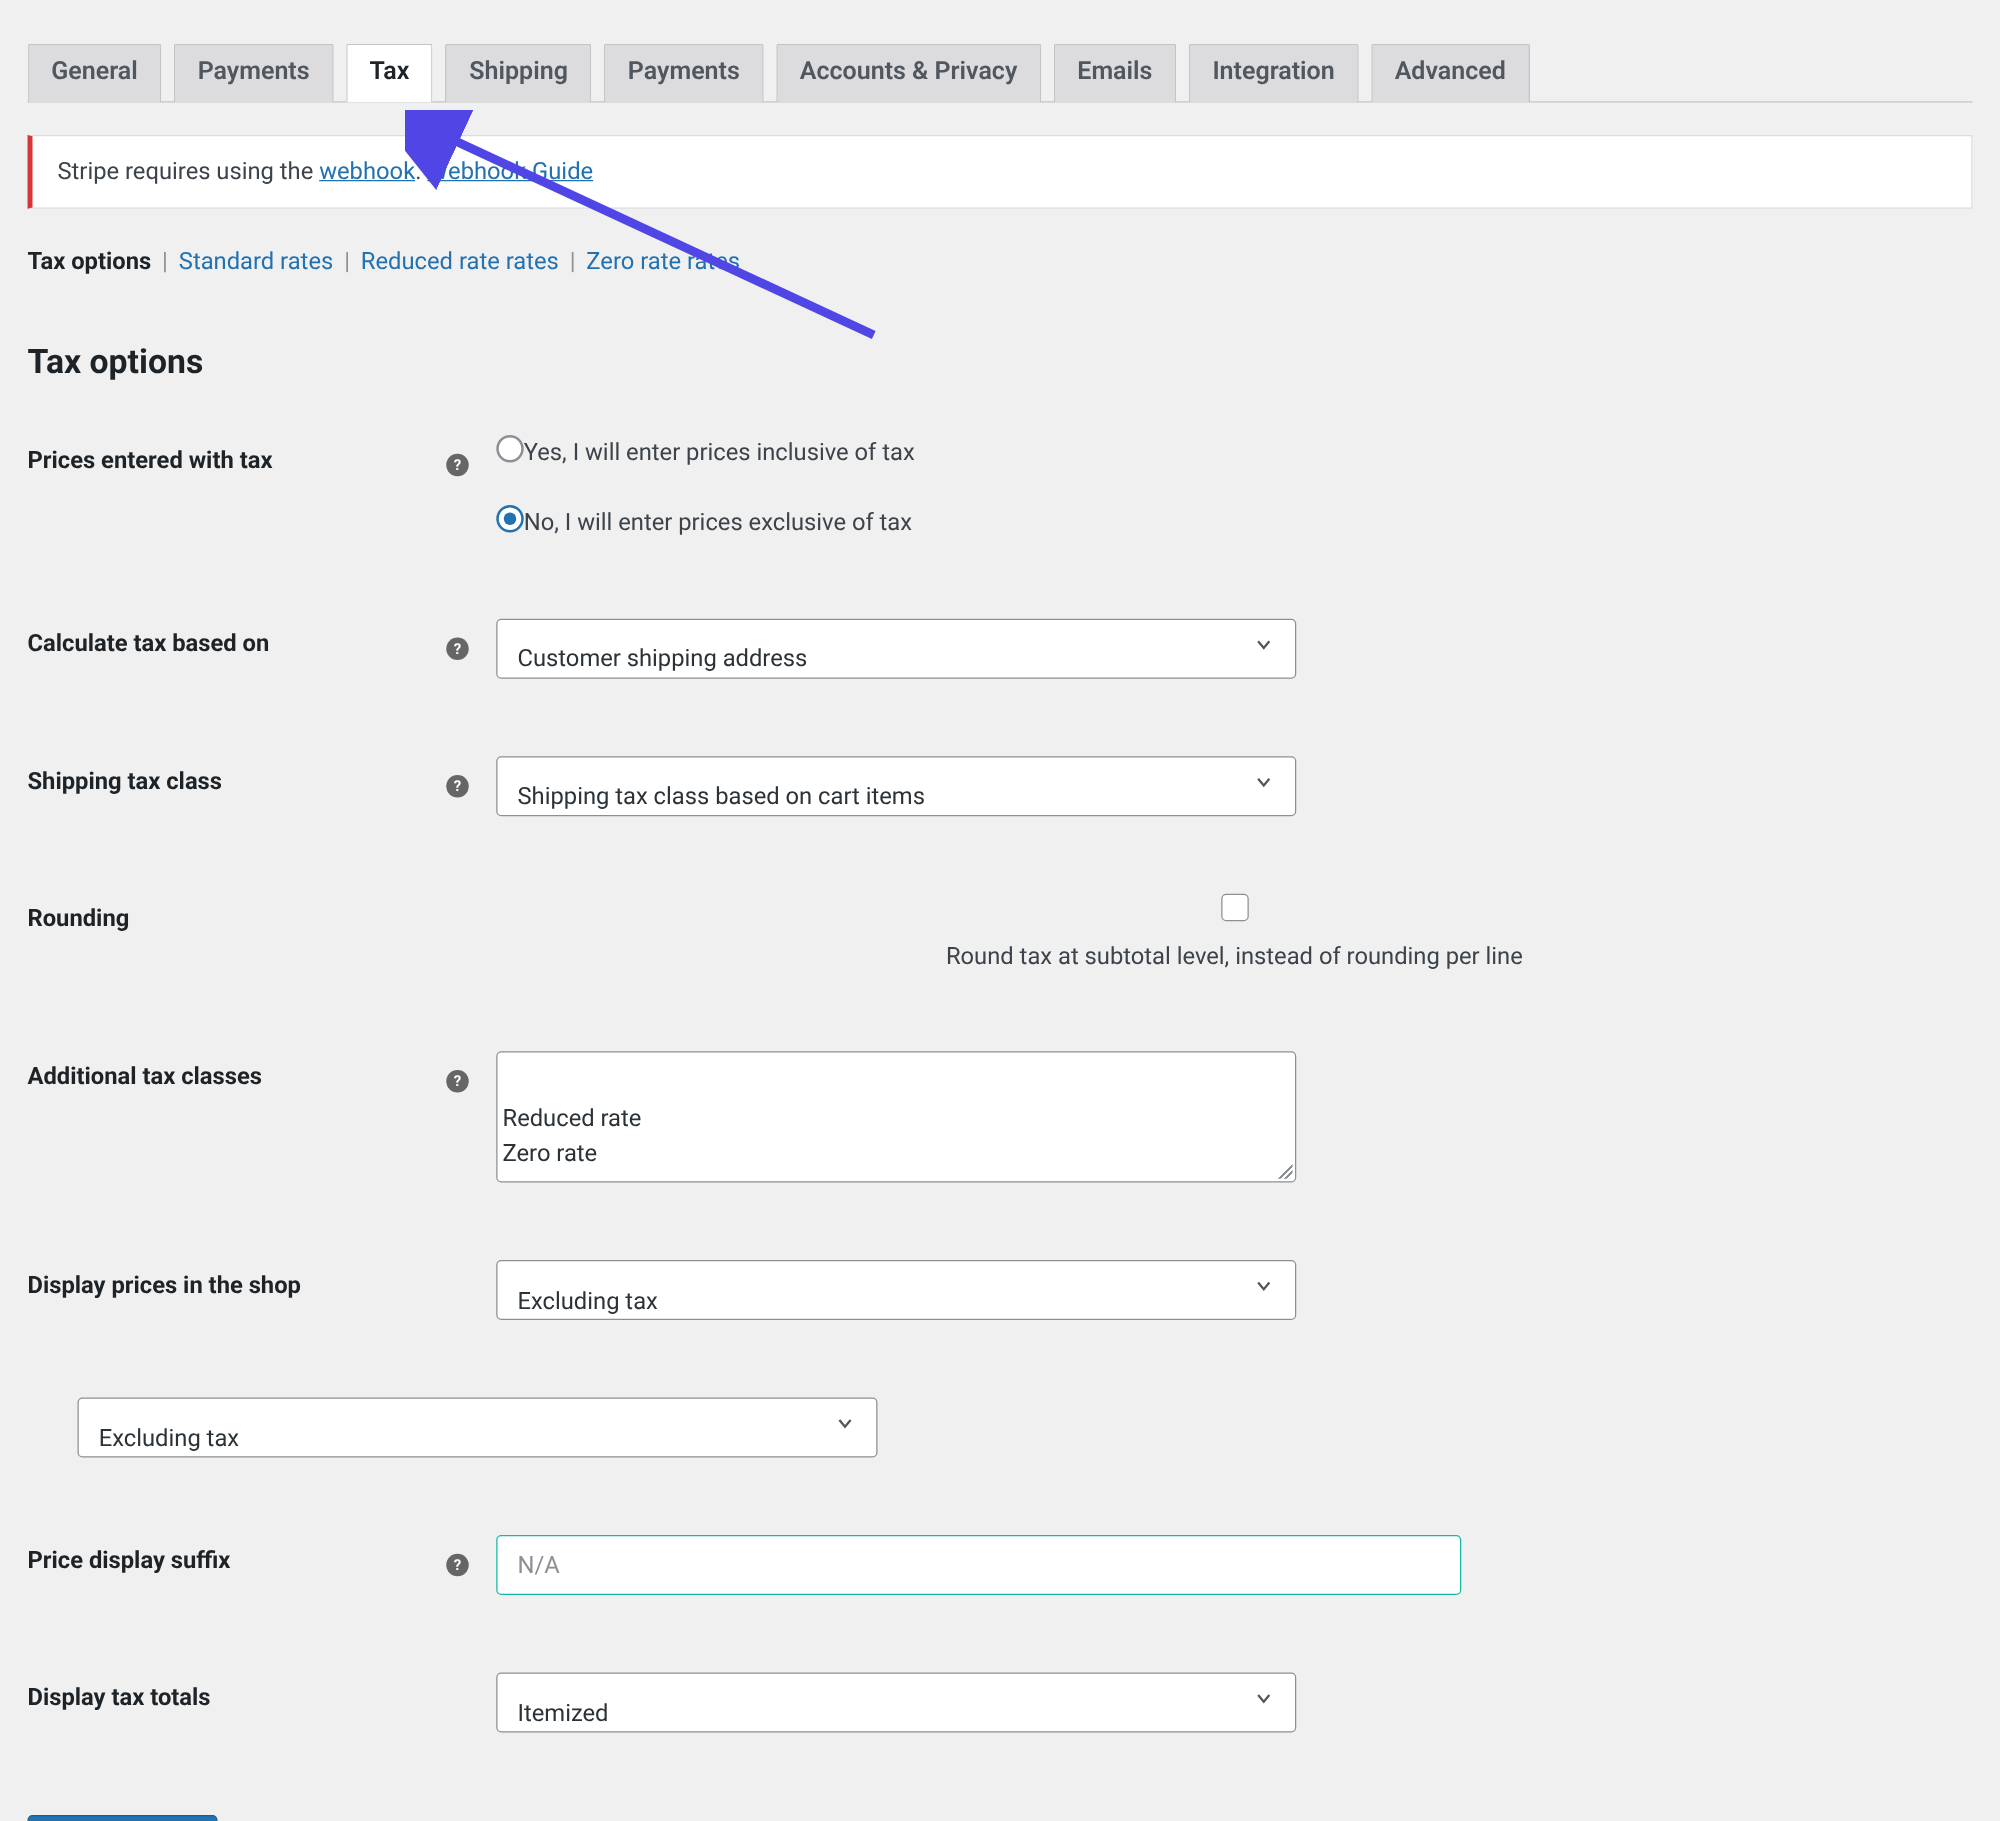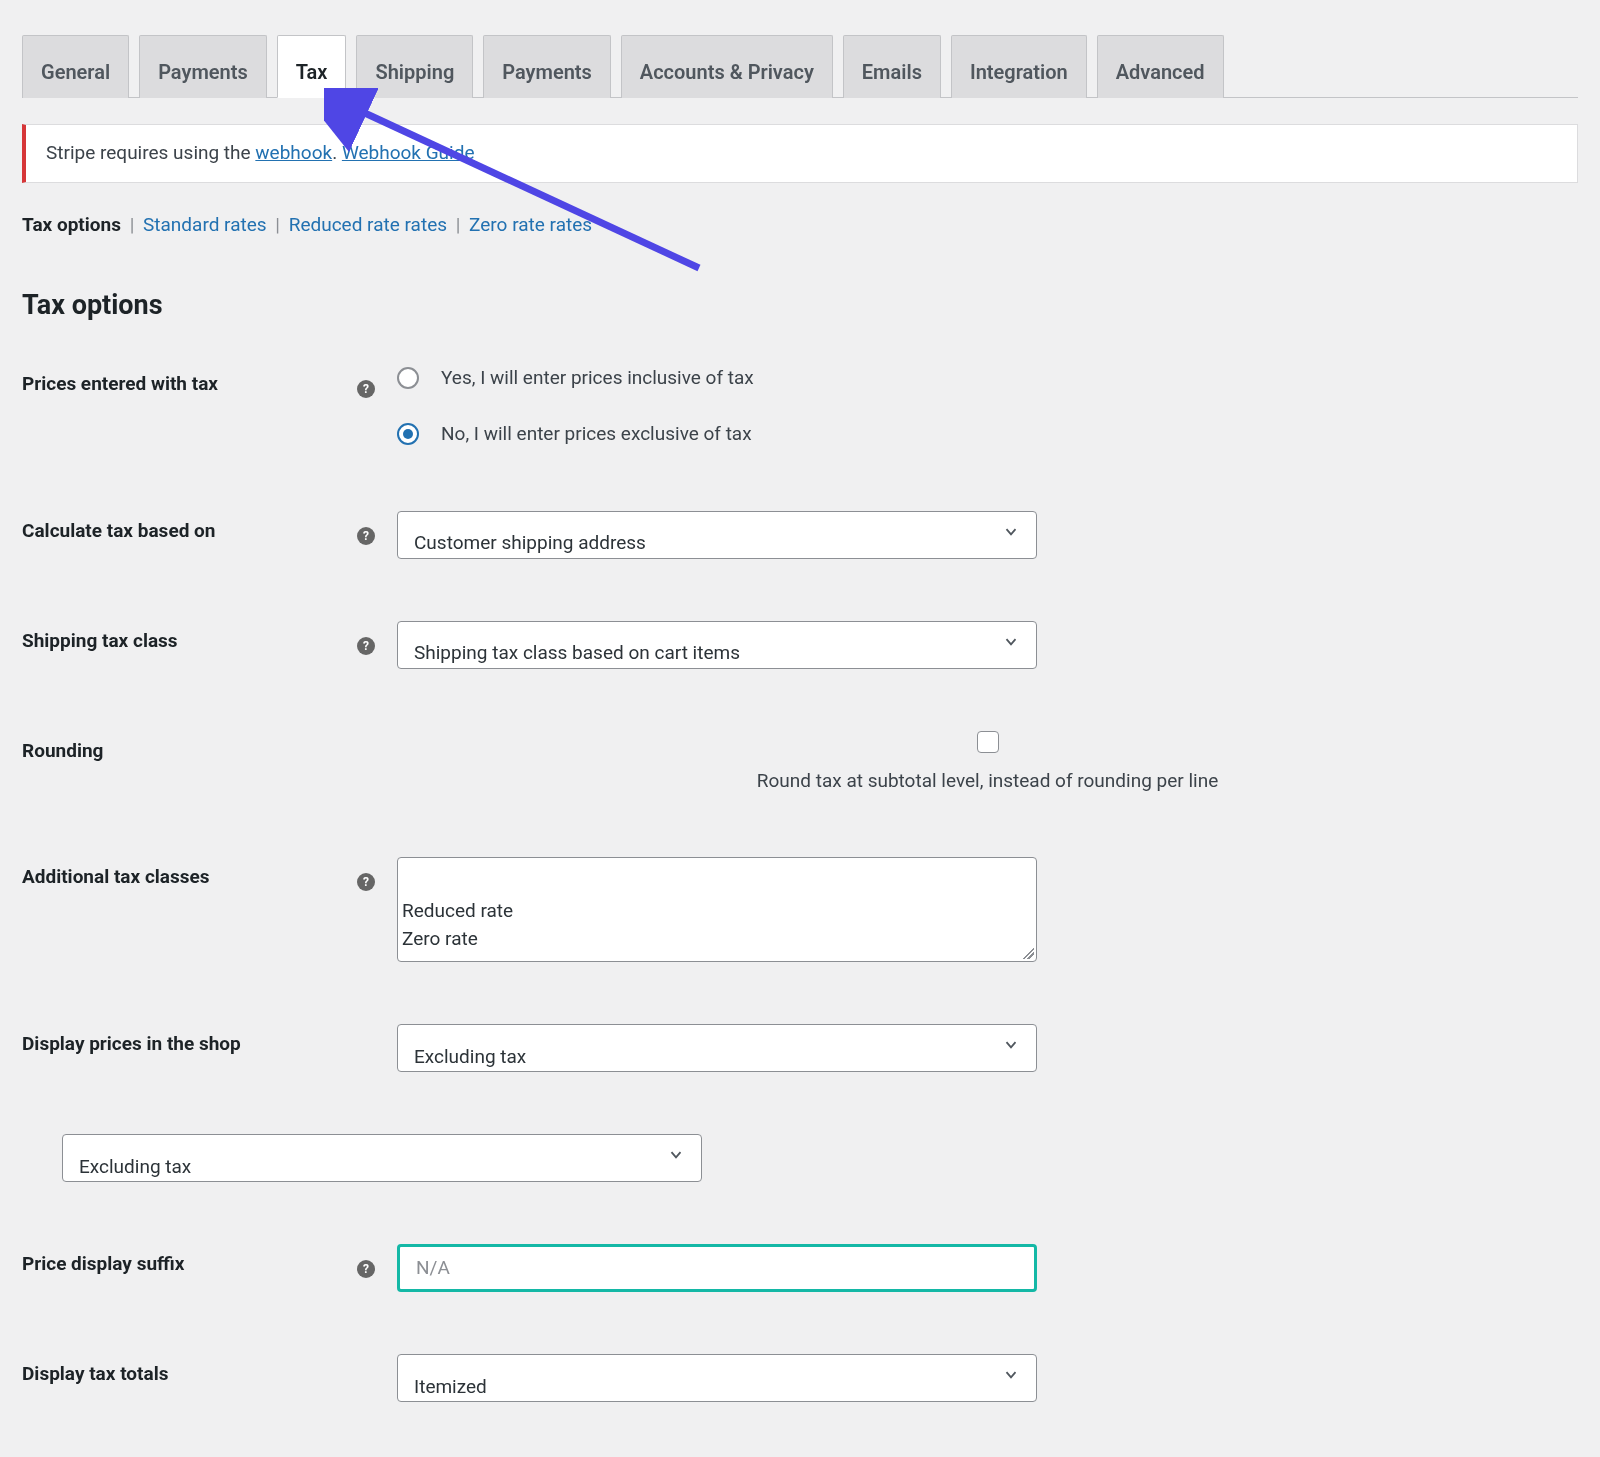--- a/index.html
+++ b/index.html
@@ -18,21 +18,21 @@
 
   
   .tabs-wrap {
     padding-top: 35px;
     border-bottom: 1px solid #c3c4c7;
     display: flex;
     gap: 10px;
   }
   .tab {
     display: inline-block;
-    padding: 21px 18px 10px;
+    padding: 5px 18px 10px;
     background: #dcdcde;
     color: #50575e;
     font-size: 20px;
     font-weight: 600;
     border: 1px solid #c3c4c7;
     border-bottom: none;
     border-radius: 2px 2px 0 0;
     cursor: pointer;
     white-space: nowrap;
     margin-bottom: -1px;
@@ -108,21 +108,21 @@
     background: #666;
     color: #fff;
     font-size: 12px;
     font-weight: 700;
     text-align: center;
     line-height: 18px;
   }
   .input-col { flex: 1; }
 
   
-  .radio-line { display: flex; align-items: center; gap: 22px; font-size: 19px; color: #3c434a; margin-bottom: 0; }
+  .radio-line { display: flex; align-items: flex-start; gap: 0; font-size: 19px; color: #3c434a; margin-bottom: 0; }
   .radio-outer {
     width: 22px; height: 22px;
     border: 2px solid #8c8f94;
     border-radius: 50%;
     display: inline-flex;
     align-items: center;
     justify-content: center;
     background: #fff;
     flex-shrink: 0;
   }
@@ -156,23 +156,23 @@
   }
   .select .chev {
     position: absolute;
     right: 16px;
     top: 50%;
     transform: translateY(-50%);
     color: #50575e;
   }
 
   .text-input {
-    width: 640px;
+    width: 772px;
     height: 48px;
-    border: 3px solid #14b8a6;
+    border: 1px solid #14b8a6;
     border-radius: 4px;
     background: #fff;
     padding: 16px 16px;
     font-size: 19px;
     color: #2c3338;
     display: flex;
     align-items: center;
   }
   .text-input.placeholder { color: #8c8f94; }
 

